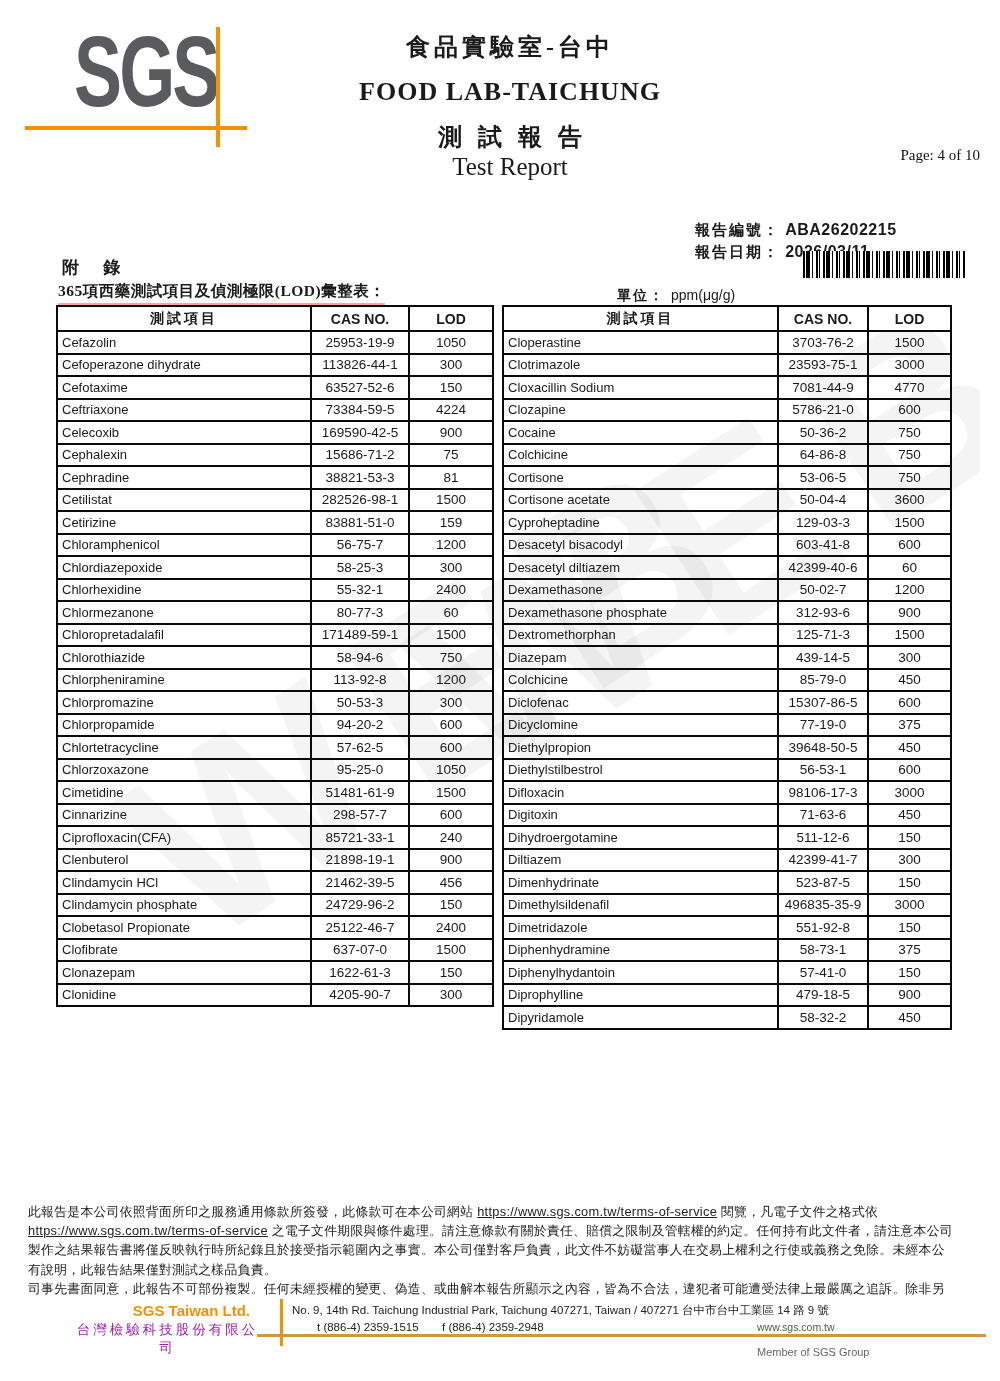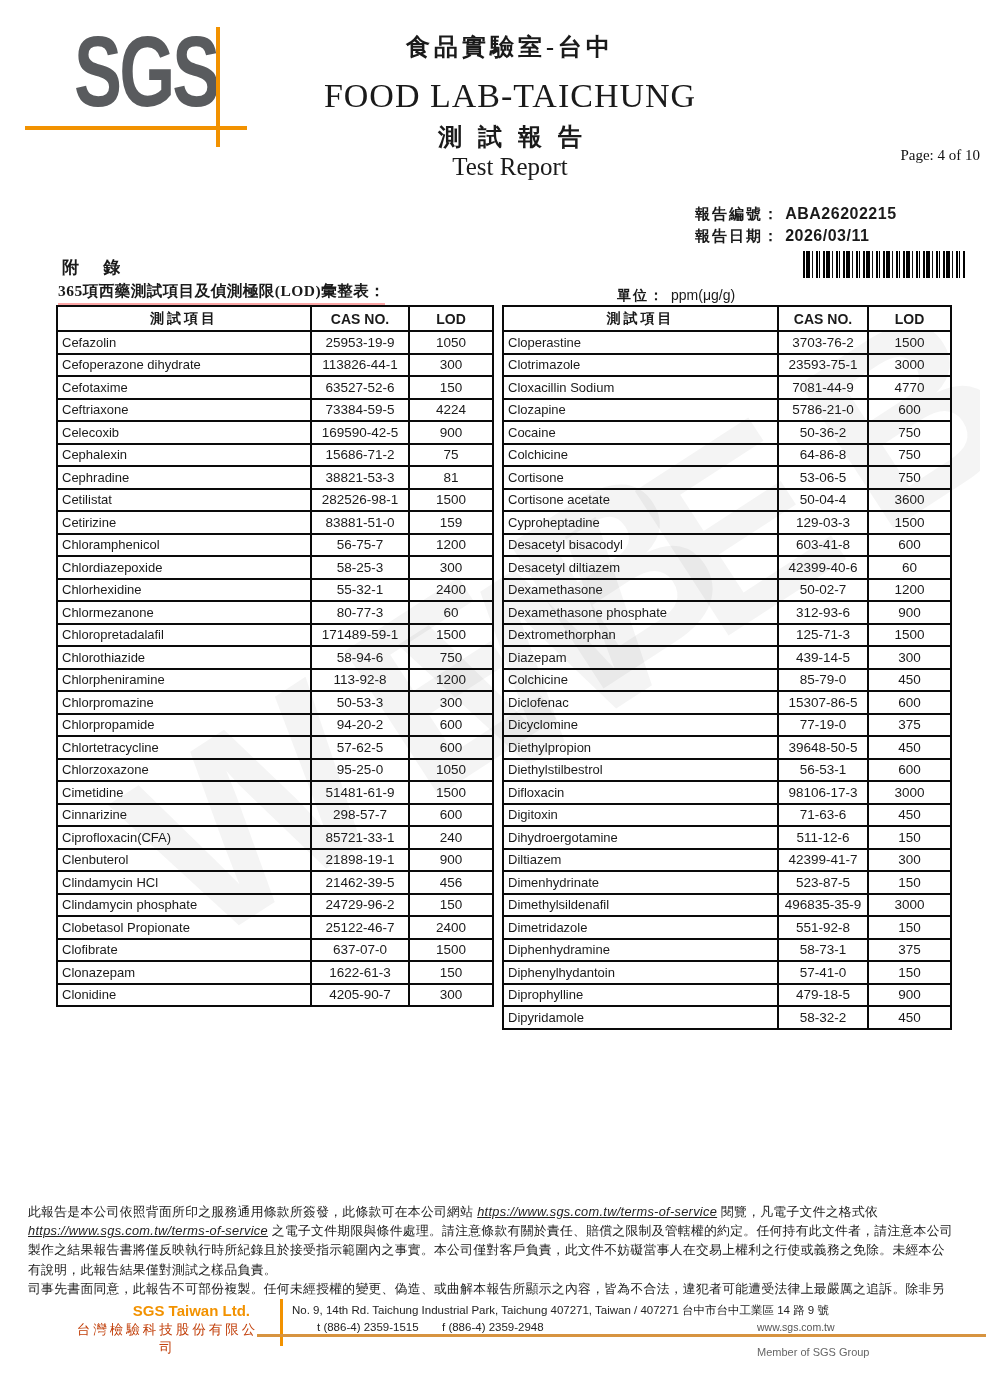--- a/index.html
+++ b/index.html
@@ -31,32 +31,32 @@
     font-size:100px; line-height:82px; font-weight:800; letter-spacing:-4px;
     color:#595b5e; transform:scaleX(0.72); transform-origin:left top;
   }
   .logo-underline { position:absolute; left:25px; top:126px; width:222px; height:4px; }
   .logo-vline     { position:absolute; left:216px; top:27px;  width:4px;  height:120px; }
 
   
   .head-center { position:absolute; left:255px; top:0; width:510px; text-align:center;
                  font-family:"Liberation Serif", serif; }
   .t-zh   { position:absolute; left:0; top:31px;  width:100%; font-size:24px; font-weight:700; letter-spacing:4px; }
-  .t-en   { position:absolute; left:0; top:77px;  width:100%; font-size:34px; font-weight:400; letter-spacing:1px; }
+  .t-en   { position:absolute; left:0; top:77px;  width:100%; font-size:26px; font-weight:700; letter-spacing:1px; }
   .t-rzh  { position:absolute; left:0; top:121px; width:100%; font-size:24px; font-weight:700; letter-spacing:16px; text-indent:16px; }
   .t-ren  { position:absolute; left:0; top:153px; width:100%; font-size:25px; font-weight:400; }
 
   .page-label { position:absolute; left:790px; top:147px; width:190px; text-align:right;
                 font-size:15px; color:#111;font-family:Liberation Serif, serif; }
 
   
   .meta { position:absolute; left:695px; top:205px; font-size:15px; }
   .meta .row { height:22px; white-space:nowrap; }
   .meta .lab { display:inline-block; width:86px; font-family:"Liberation Serif", serif;
-               font-weight:700; letter-spacing:2px; }
+               font-weight:700; letter-spacing:2px;margin-top:16px; }
   .meta .val { display:inline-block; font-weight:700; font-size:16px; letter-spacing:0.5px; }
 
   .barcode {
     position:absolute; left:803px; top:251px; width:162px; height:27px;
     background:repeating-linear-gradient(90deg,
       #000 0 2px, #fff 2px 3px, #000 3px 7px, #fff 7px 9px,
       #111 9px 10px, #fff 10px 13px, #000 13px 15px, #fff 15px 16px,
       #000 16px 17px, #fff 17px 20px);
   }
 
@@ -86,27 +86,27 @@
   table.lod td { height:20.5px; font-size:13px; line-height:1; }
   table.lod td.c-name { padding-left:4px; text-align:left; }
   table.lod td.c-cas, table.lod td.c-lod { text-align:center; font-size:13.5px; }
   .lod-left  col.cn { width:254px; } .lod-left  col.cc { width:98px; } .lod-left  col.cl { width:84px; }
   .lod-right col.cn { width:275px; } .lod-right col.cc { width:90px; } .lod-right col.cl { width:83px; }
 
   
   .disclaimer { position:absolute; left:28px; top:1202px; width:950px;
                 font-size:12.8px; line-height:19.2px; color:#222; letter-spacing:0.3px; }
   .disclaimer .dline { white-space:nowrap; }
-  .disclaimer .dlink { text-decoration:underline;font-style:italic; }
+  .disclaimer .dlink { text-decoration:underline; }
 
   
   .f-company-en { position:absolute; left:60px; top:1302px; width:190px; text-align:right;
                   font-weight:700; font-size:15px; }
   .f-company-zh { position:absolute; left:70px; top:1321px; width:195px; text-align:center;
-                  font-family:"Liberation Serif", serif; font-size:13.5px; letter-spacing:3px; color:#c2410c; }
+                  font-family:"Liberation Serif", serif; font-size:13.5px; letter-spacing:3px; color:#a21caf; }
   .f-vline { position:absolute; left:280px; top:1299px; width:3px; height:47px; }
   .f-address { position:absolute; left:292px; top:1303px; font-size:11.5px; color:#222; }
   .f-tel { position:absolute; left:292px; top:1321px; font-size:11.5px; color:#222;padding-left:25px; }
   .f-fax { position:absolute; left:442px; top:1321px; font-size:11.5px; color:#222; }
   .f-web { position:absolute; left:757px; top:1321px; font-size:10.5px; color:#555; }
   .f-rule { position:absolute; left:257px; top:1334px; width:729px; height:2.5px; }
   .f-member { position:absolute; left:757px; top:1346px; font-size:11px; color:#666; }
 </style>
 </head>
 <body>

